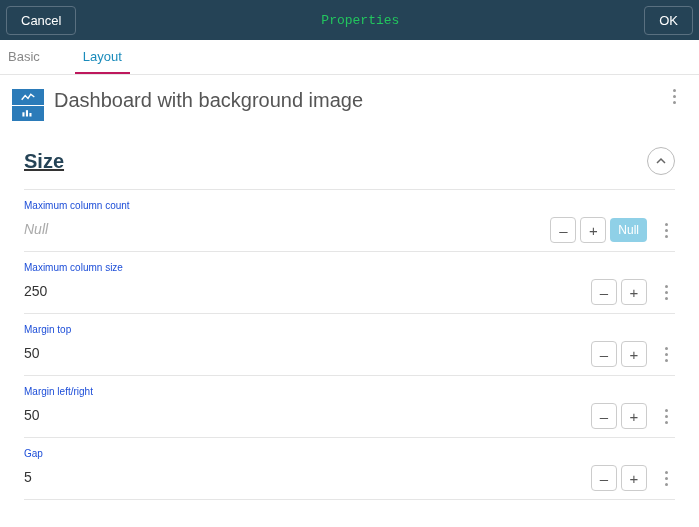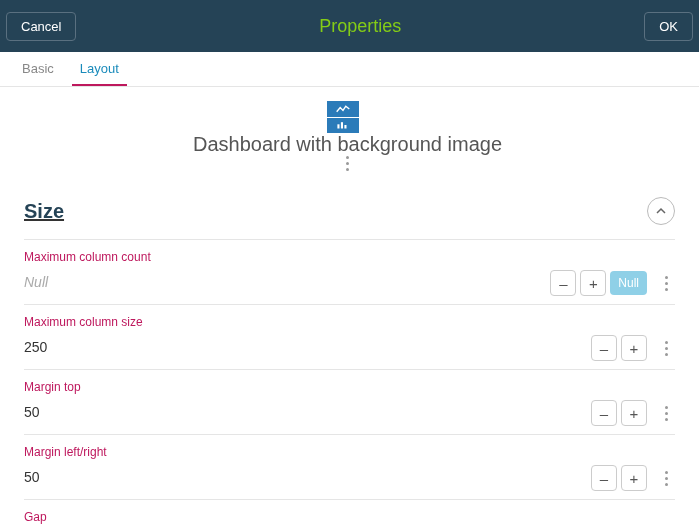--- a/index.html
+++ b/index.html
@@ -1,42 +1,42 @@
 <!DOCTYPE html>
 <html><head>
 <meta charset="utf-8">
 <style>
   * { box-sizing: border-box; margin: 0; padding: 0; }
   body { font-family: -apple-system, BlinkMacSystemFont, "Segoe UI", Arial, sans-serif; font-size: 13px; color: #333; background: #fff; width: 699px; height: 527px; overflow: hidden; }
 
-  .header { background: #254356; height: 52px; display: flex; align-items: center; justify-content: space-between; padding: 0 6px; }
+  .header { background: #254356; height: 40px; display: flex; align-items: center; justify-content: space-between; padding: 0 6px; }
   .header-btn { background: transparent; border: 1px solid #5a7080; color: #fff; font-size: 13px; padding: 6px 14px; border-radius: 4px; cursor: pointer; }
-  .header-title { color: #84cc16; font-size: 18px; }
+  .header-title { color: #22c55e; font-size: 13px; font-family: Liberation Mono, monospace; }
 
-  .tabs { display: flex; border-bottom: 1px solid #e5e5e5; padding: 0 14px; }
+  .tabs { display: flex; border-bottom: 1px solid #e5e5e5; padding: 0 0; gap: 17px; }
   .tab { padding: 9px 8px 8px 8px; color: #888; font-size: 13px; cursor: pointer; margin-right: 10px; border-bottom: 2px solid transparent; }
   .tab.active { color: #1a8bbb; border-bottom: 2px solid #be185d; }
 
-  .title-row { display: flex; align-items: center; padding: 14px 16px 16px 12px; flex-direction: column; }
+  .title-row { display: flex; padding: 14px 16px 16px 12px; }
   .title-icon { width: 32px; height: 32px; margin-right: 10px; display: flex; flex-direction: column; gap: 1px; }
   .title-icon-top, .title-icon-bottom { flex: 1; background: #2b7bb9; display: flex; align-items: center; justify-content: center; }
   .title-icon-top svg, .title-icon-bottom svg { width: 14px; height: 12px; }
   .title-text { font-size: 20px; color: #555; font-weight: 400; flex: 1; }
   .kebab { width: 18px; display: flex; flex-direction: column; align-items: center; gap: 3px; cursor: pointer; }
   .kebab span { width: 3px; height: 3px; background: #999; border-radius: 50%; }
 
   .content { padding: 0 24px; }
 
   .section-header { display: flex; align-items: center; justify-content: space-between; padding: 10px 0 14px 0; border-bottom: 1px solid #e5e5e5; text-decoration: underline; }
   .section-title { font-size: 20px; font-weight: 700; color: #254356; }
   .collapse-btn { width: 28px; height: 28px; border: 1px solid #bbb; border-radius: 50%; display: flex; align-items: center; justify-content: center; cursor: pointer; background: #fff; }
   .collapse-btn svg { width: 12px; height: 12px; }
 
   .field { border-bottom: 1px solid #e5e5e5; padding: 10px 0 8px 0; }
-  .field-label { font-size: 12px; color: #be185d; margin-bottom: 6px; }
+  .field-label { font-size: 10px; color: #1d4ed8; margin-bottom: 6px; }
   .field-row { display: flex; align-items: center; justify-content: space-between; }
   .field-value { font-size: 14px; color: #333; padding-bottom: 2px; }
   .field-value.null { color: #aaa; font-style: italic; }
   .controls { display: flex; align-items: center; gap: 4px; }
   .step-btn { width: 26px; height: 26px; border: 1px solid #ccc; background: #fff; border-radius: 4px; font-size: 15px; color: #555; cursor: pointer; display: flex; align-items: center; justify-content: center; line-height: 1; }
   .null-pill { background: #8fd0e7; color: #fff; font-size: 12px; padding: 5px 8px; border-radius: 4px; cursor: pointer; border: none; }
   .controls .kebab { margin-left: 6px; }
 </style>
 </head>
 <body>

